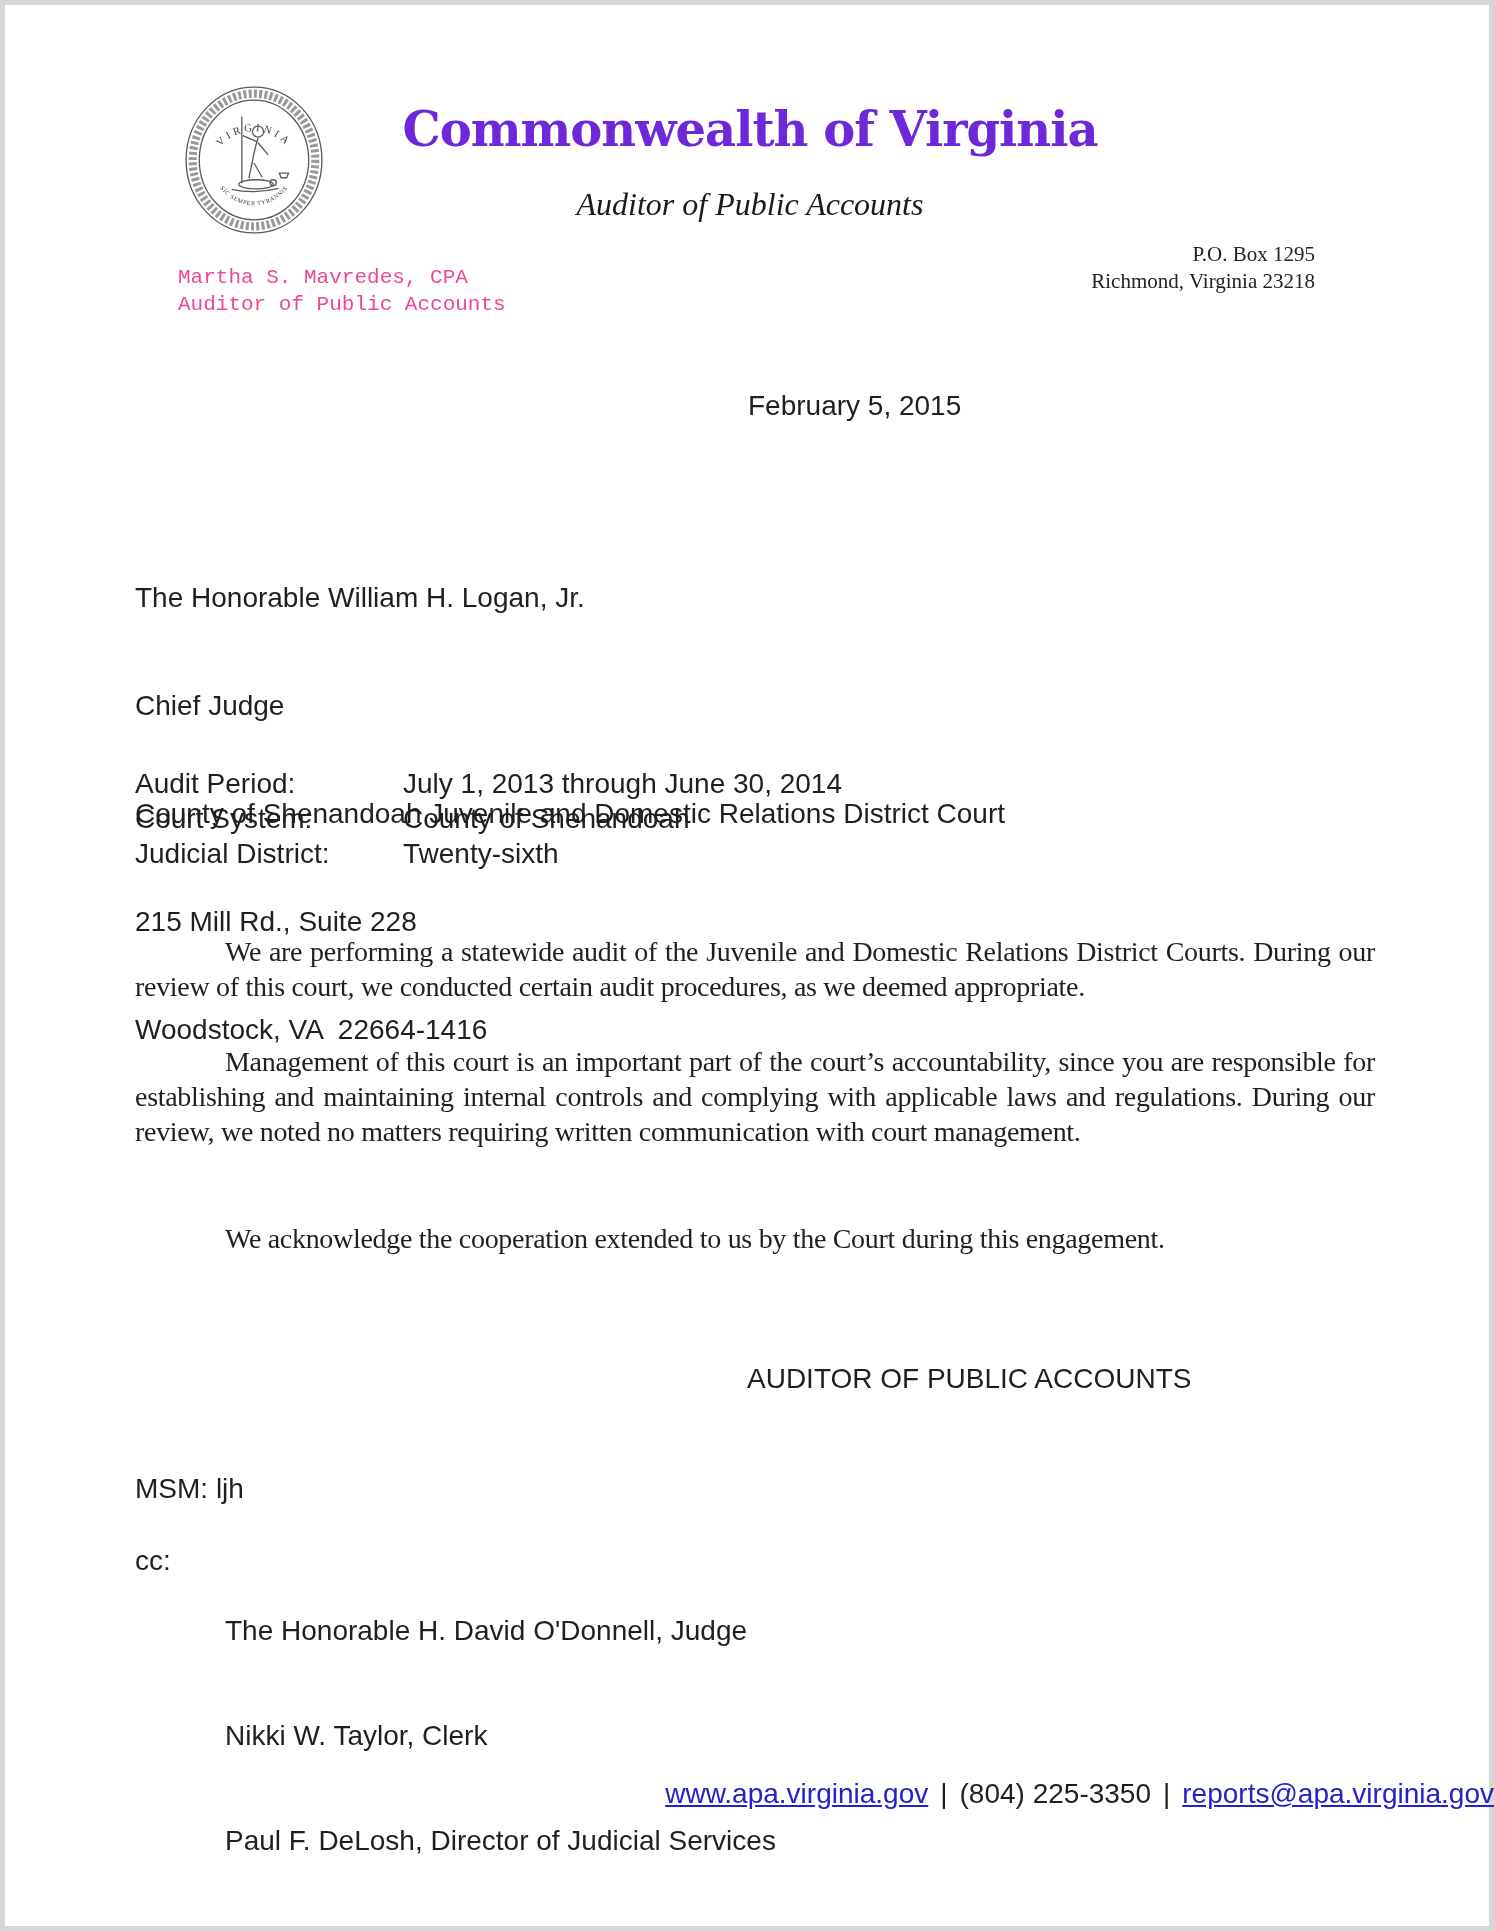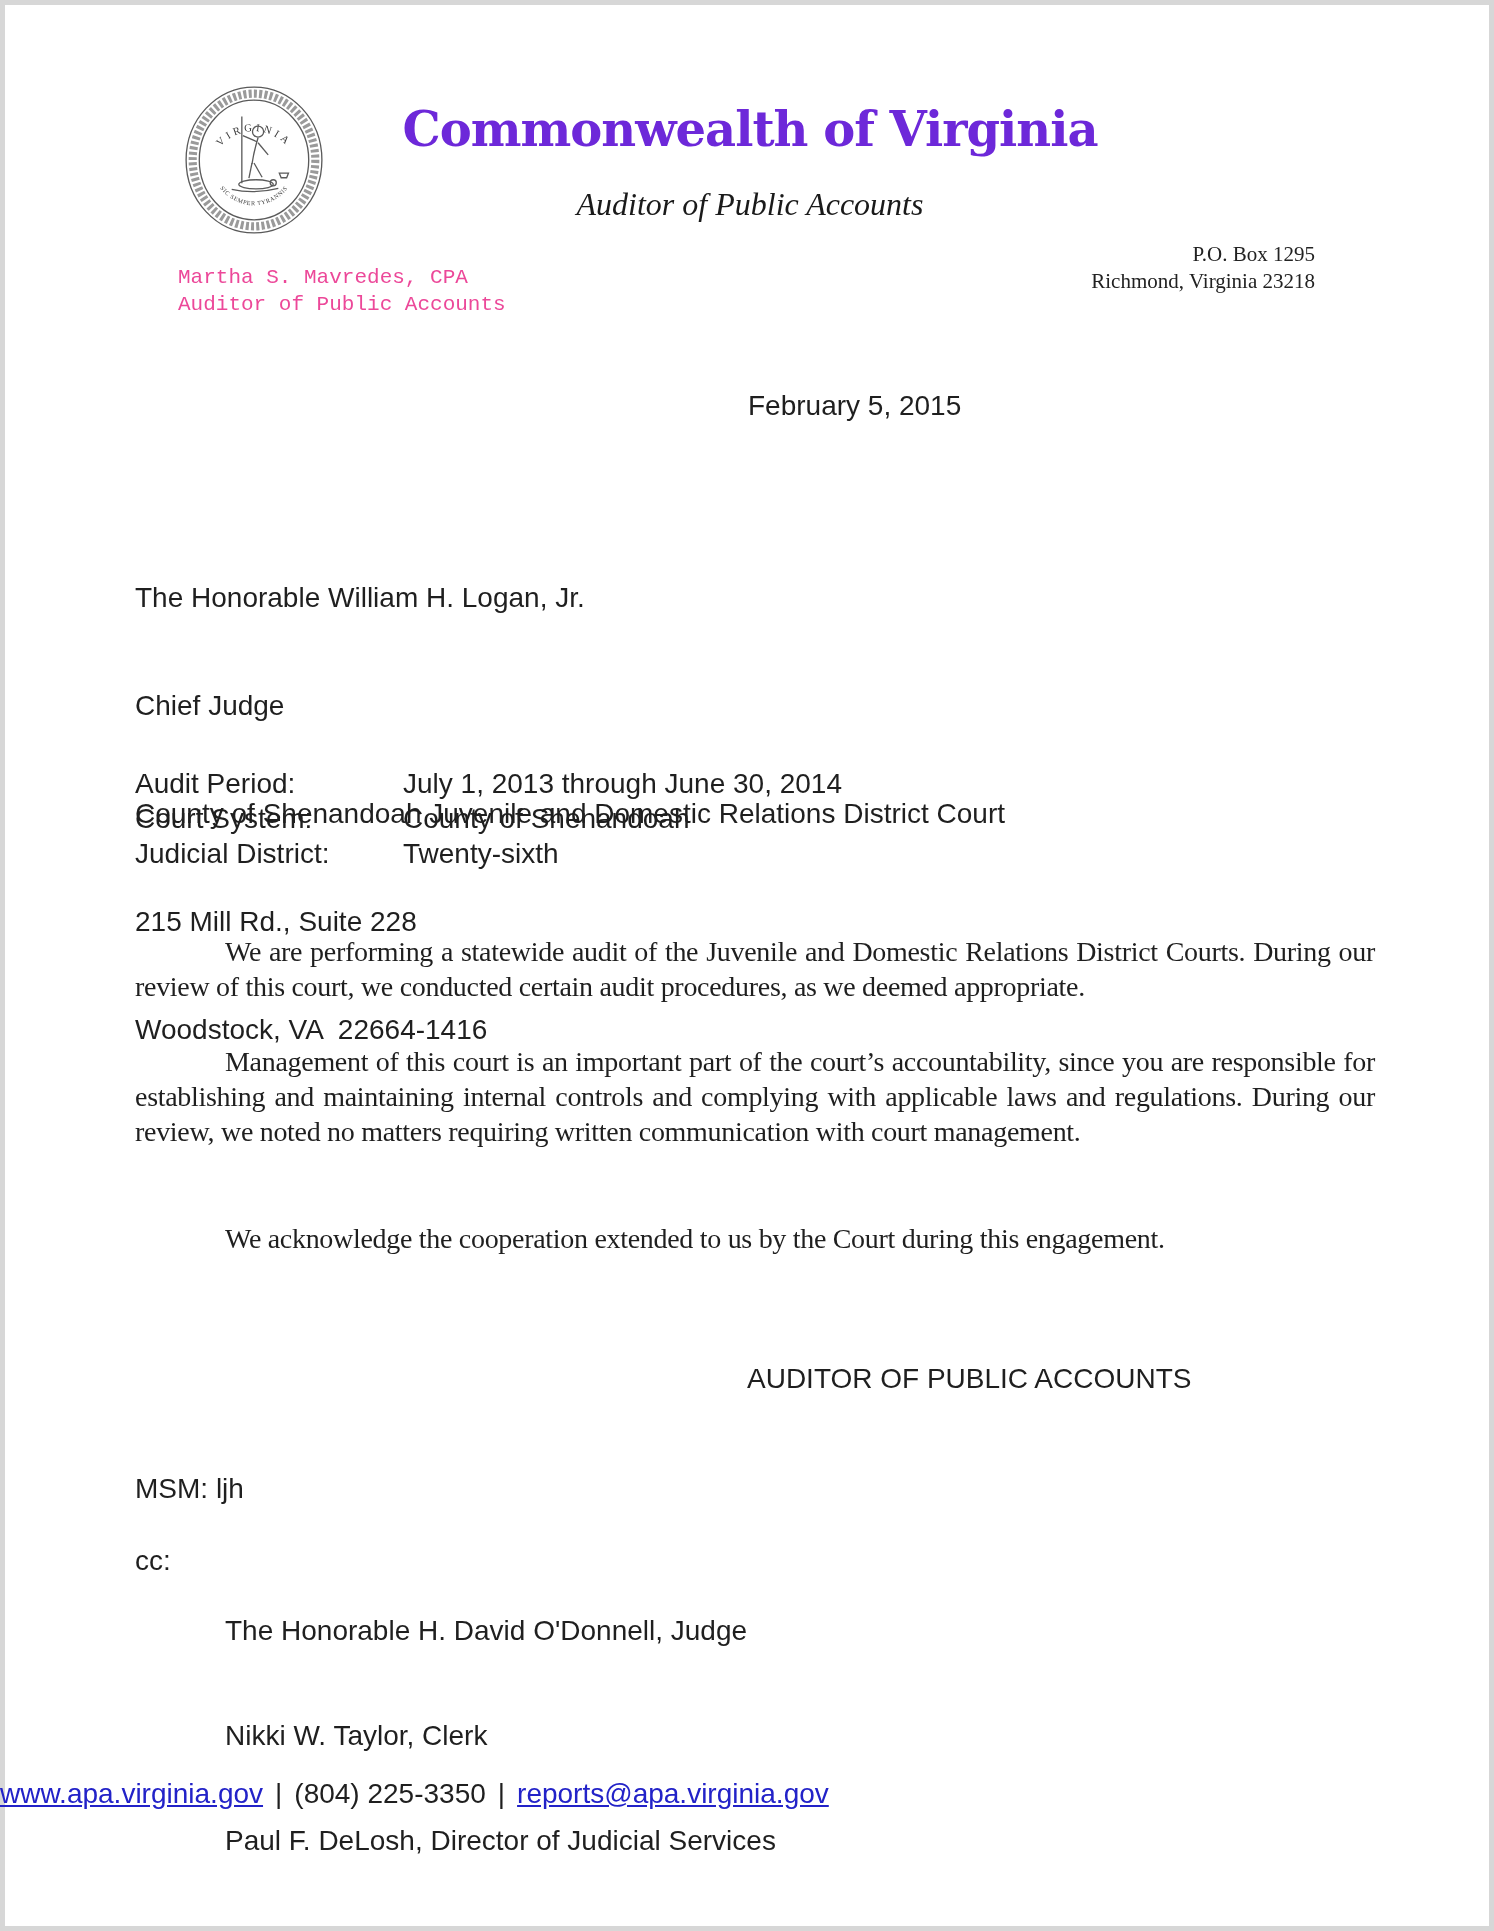--- a/index.html
+++ b/index.html
@@ -61,21 +61,21 @@
   .p3{top:1221px;text-align:left;}
   .signature-line{position:absolute;left:747px;top:1361px;font-size:28px;line-height:35px;}
   .reference-line{position:absolute;left:135px;top:1471px;font-size:28px;line-height:35px;}
   .cc-block{position:absolute;left:135px;top:1543px;font-size:28px;line-height:35px;}
   .cc-label{position:absolute;left:0;top:0;}
   .cc-items{margin-left:90px;white-space:pre-wrap;}
   .cc-items .indent-extra{padding-left:18px;}
   
   .footer{
     position:absolute;left:0;top:1776px;width:1494px;
-    text-align:left;font-size:28px;line-height:35px;color:#1f1f1f;
+    text-align:right;font-size:28px;line-height:35px;color:#1f1f1f;
   }
   .footer a{color:#2222c8;text-decoration:underline;cursor:pointer;}
   .footer .sep{margin:0 12px;color:#1f1f1f;}
   .seal-line{stroke:#5a5a5a;fill:none;stroke-width:1.3;}
   .seal-text{fill:#3c3c3c;font-family:"Liberation Serif", serif;}
 </style>
 </head>
 <body>
 
 <div class="page">

